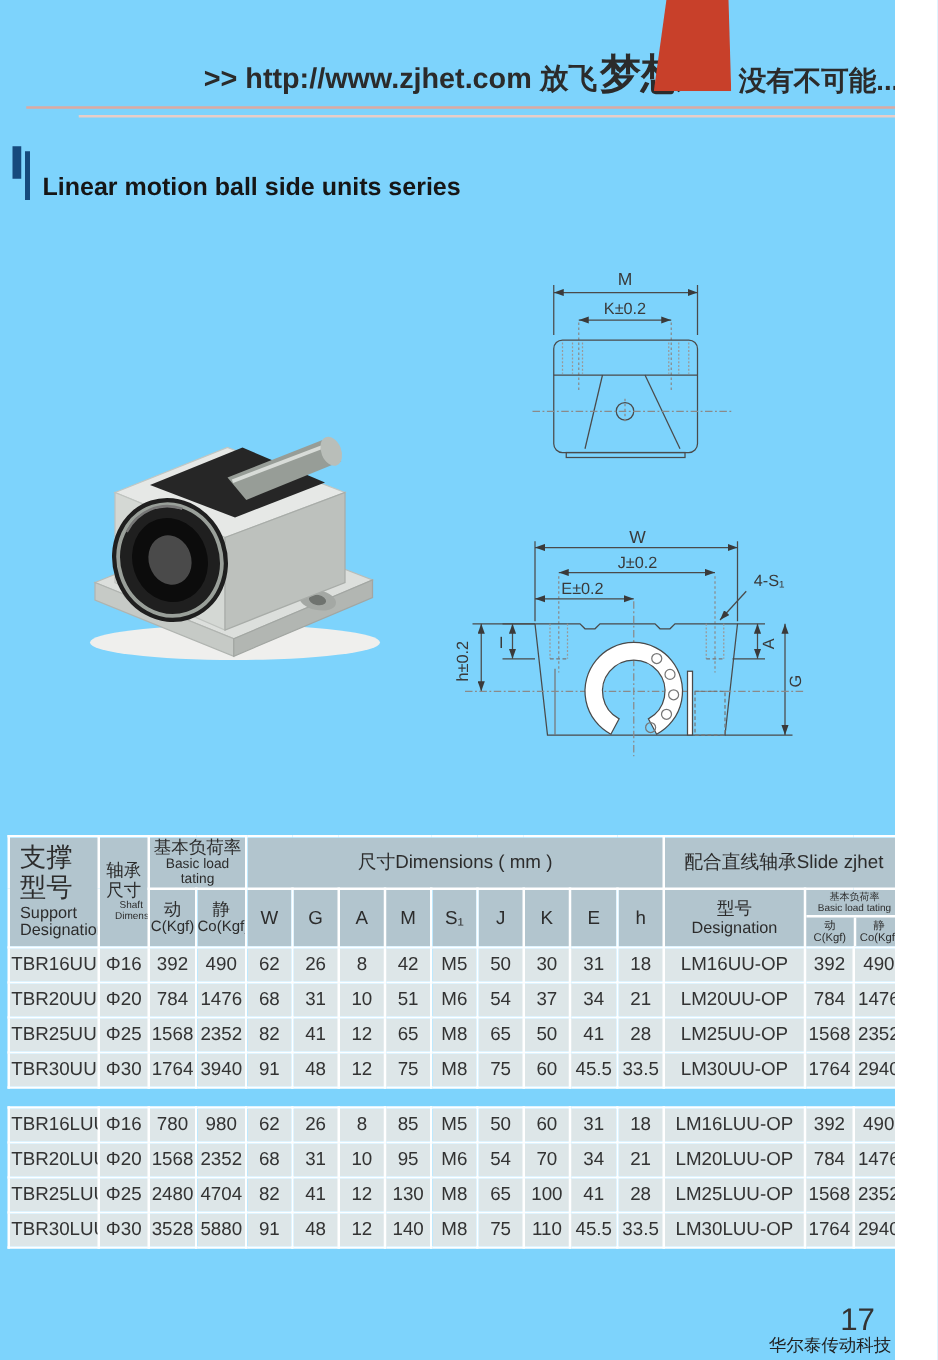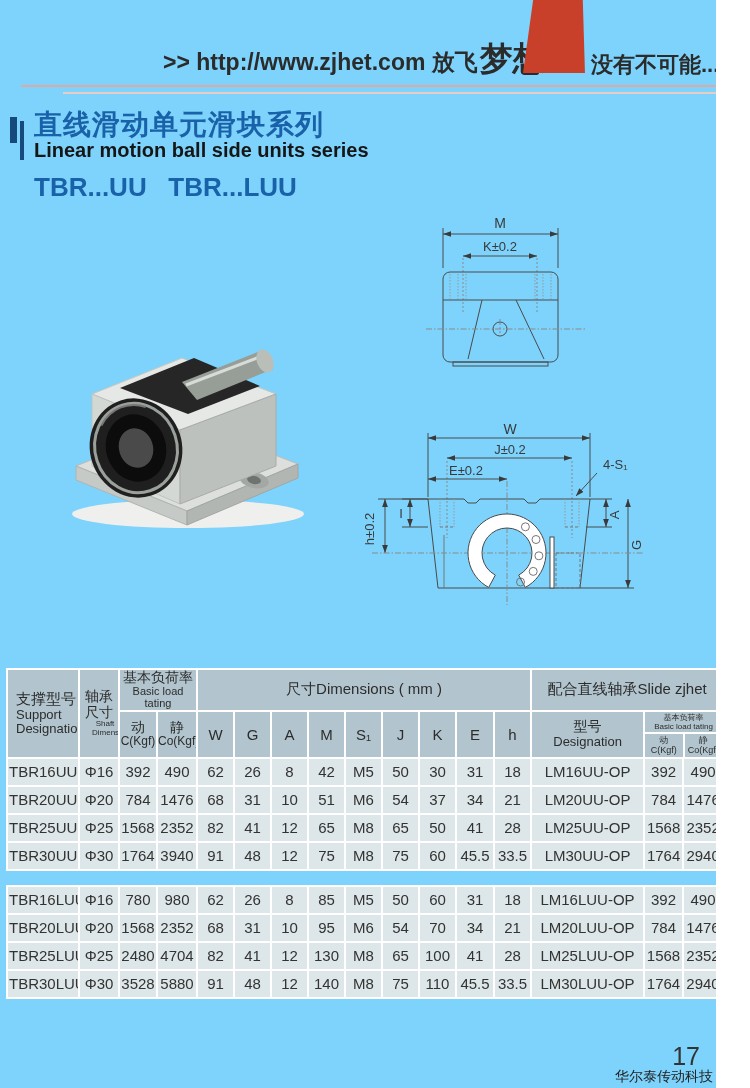--- a/index.html
+++ b/index.html
@@ -31,21 +31,21 @@
   svg text{font-family:"Liberation Sans","DejaVu Sans",sans-serif;fill:#3a3a3a;}
 
   
   .tables{position:absolute;left:6px;top:668px;width:716px;}
   table.spec{border-collapse:collapse;table-layout:fixed;width:716px;}
   table.spec.g2{margin-top:14px;}
   .spec th,.spec td{border:2px solid #ffffff;overflow:hidden;}
   .spec td{background:#dde6e8;text-align:center;font-size:15px;height:24px;color:#333;}
   .spec th{background:#b2c5ce;font-weight:normal;text-align:center;color:#2c2c2c;padding:0;}
   th.support{text-align:left;padding-left:8px;}
-  .h-cn{font-size:15px;line-height:1.15;display:block;}
+  .h-cn{font-size:21px;line-height:1.15;display:block;}
   .h-cn-sm{font-size:14px;line-height:1.1;display:block;}
   .h-en{font-size:13px;line-height:1.1;display:block;}
   .h-en-tiny{font-size:8px;line-height:1.1;display:block;padding-left:12px;}
   .h-en-sm{font-size:11px;line-height:1.1;display:block;}
   .h-unit{font-size:12px;line-height:1.1;display:block;}
   .h-big{font-size:15px;}
   .sl-title{font-size:8px;line-height:1.15;border-bottom:2px solid #fff;padding:1px 0;}
   .sl-cols{display:flex;}
   .sl-cols>div{flex:1;font-size:9px;line-height:1.15;padding:1px 0;}
   .sl-cols>div+div{border-left:2px solid #fff;}
@@ -60,23 +60,21 @@
 <div class="page">
 
   <div class="hdr-text"><span class="hdr-url">&gt;&gt; http://www.zjhet.com 放飞</span><span class="hdr-slogan-big">梦想</span></div>
   <div class="red-shape"></div>
   <div class="hdr-right">没有不可能......</div>
   <div class="pink-line1"></div>
   <div class="pink-line2"></div>
 
   <div class="bar1"></div>
   <div class="bar2"></div>
-  <div class="title-cn">直线滑动单元滑块系列</div>
   <div class="title-en">Linear motion ball side units series</div>
-  <div class="title-models">TBR...UU   TBR...LUU</div>
 
   <svg class="photo" width="252" height="218" viewBox="0 0 252 218">
     <ellipse cx="126" cy="198" rx="116" ry="14" fill="#efefed"></ellipse>
 
     <polygon points="14,150 125,105 236,148 125,195" fill="#dcdfdc" stroke="#b9bdb9" stroke-width="1"></polygon>
     <polygon points="14,150 125,195 125,209 14,164" fill="#c6cac6" stroke="#b0b4b0" stroke-width="1"></polygon>
     <polygon points="125,195 236,148 236,162 125,209" fill="#b2b6b2" stroke="#a2a6a2" stroke-width="1"></polygon>
     <ellipse cx="50" cy="156" rx="14" ry="8" fill="#a4a8a4" transform="rotate(-16 50 156)"></ellipse>
     <ellipse cx="50" cy="156" rx="7" ry="4" fill="#6f736f" transform="rotate(-16 50 156)"></ellipse>
     <ellipse cx="192" cy="164" rx="15" ry="8" fill="#a4a8a4" transform="rotate(12 192 164)"></ellipse>

